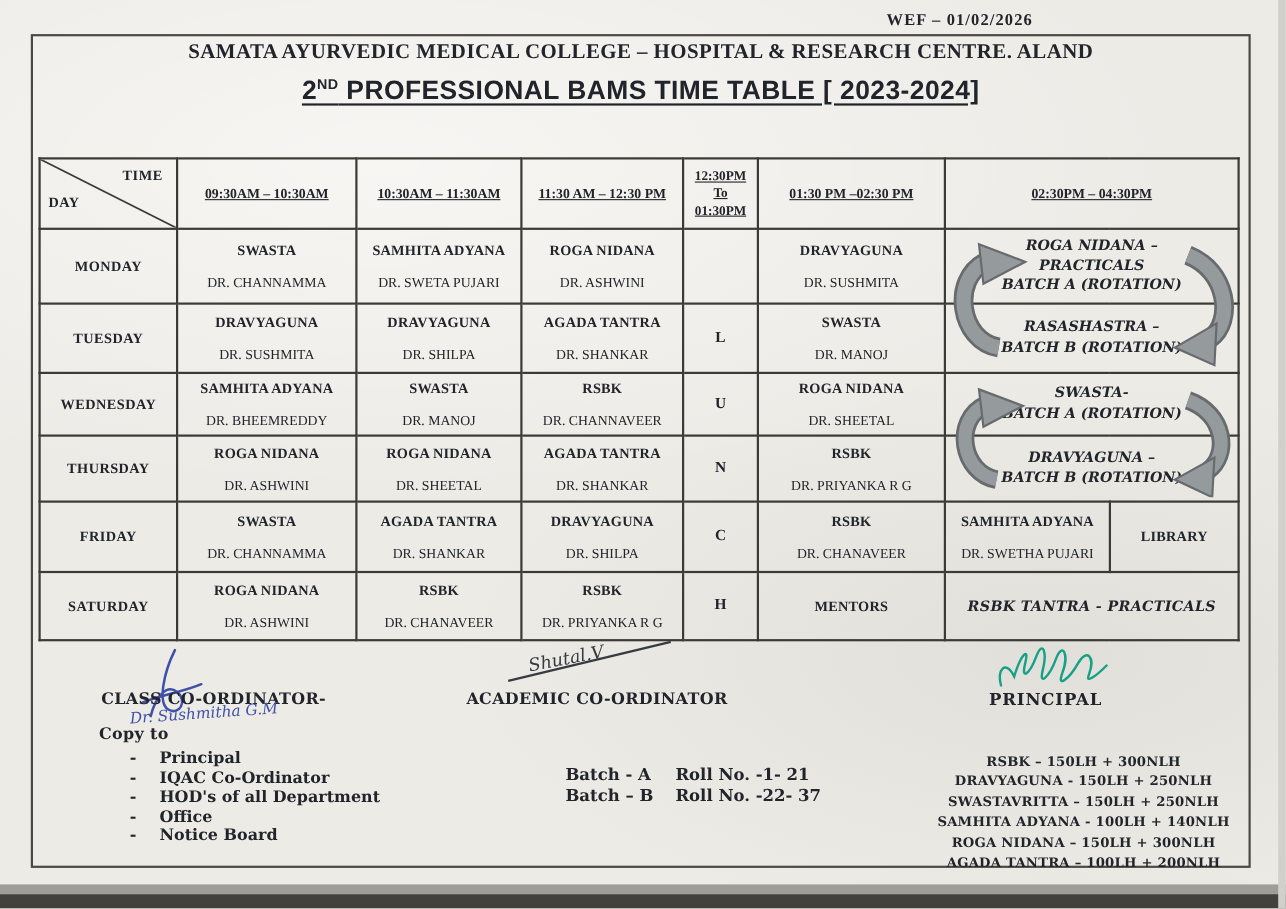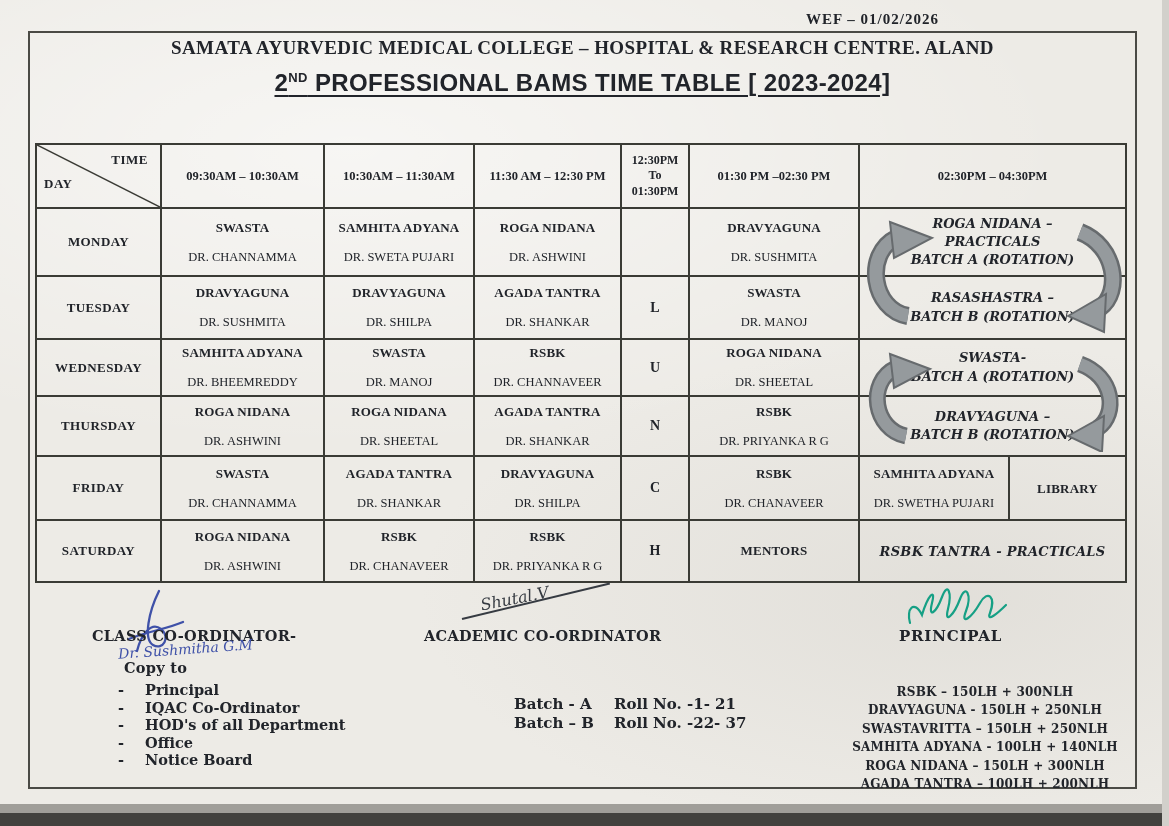--- a/index.html
+++ b/index.html
@@ -30,21 +30,21 @@
     font-family:"Liberation Sans", sans-serif;font-weight:bold;font-size:24px;
     letter-spacing:.4px;text-decoration:underline;text-underline-offset:4px;
     text-decoration-thickness:2px;}
   .subtitle sup{font-size:13px;}
 
   table.tt{position:absolute;left:5px;top:110px;width:1090px;
     border-collapse:collapse;table-layout:fixed;}
   table.tt th, table.tt td{
     border:2px solid var(--border,#3a3b35);
     text-align:center;vertical-align:middle;padding:2px;overflow:hidden;}
-  th.time{font-weight:bold;font-size:12.5px;vertical-align:top;padding-top:9px;}
+  th.time{font-weight:bold;font-size:12.5px;vertical-align:top;padding-top:9px;text-decoration:underline;}
   th.lunch-hdr{white-space:pre-line;line-height:1.3;font-size:12px;padding-top:7px;}
   td.day{font-weight:bold;font-size:13px;letter-spacing:.4px;}
   .subj{font-weight:bold;font-size:13px;letter-spacing:.2px;}
   .teach{font-size:12.5px;margin-top:14px;}
   td.lunch{font-weight:bold;font-size:14px;}
   td.rot{font-weight:bold;font-style:italic;font-size:13px;white-space:pre-line;
     line-height:1.4;font-family:"DejaVu Serif", serif;padding:0 58px;}
   td.prac{font-weight:bold;font-style:italic;font-size:13px;
     font-family:"DejaVu Serif", serif;letter-spacing:.3px;}
   .corner{position:relative;padding:0;}
@@ -55,21 +55,21 @@
 
   .arrows{position:absolute;pointer-events:none;}
   .arrows-1{left:826px;top:185px;width:282px;height:120px;}
   .arrows-2{left:826px;top:319px;width:282px;height:100px;}
   .arrow-outline{stroke:var(--arrow_outline,#676b6e);fill:none;}
   .arrow-body{stroke:var(--arrow_body,#959a9d);fill:none;}
   .arrow-head{fill:var(--arrow_body,#959a9d);stroke:var(--arrow_outline,#676b6e);stroke-width:2;}
 
   .f-label{position:absolute;font-family:"DejaVu Serif", serif;font-weight:bold;font-size:14.5px;letter-spacing:.3px;}
   .lbl-class{left:62px;top:594px;}
-  .lbl-copy{left:60px;top:626px;margin-left:34px;}
+  .lbl-copy{left:60px;top:626px;}
   .lbl-academic{left:394px;top:594px;}
   .lbl-principal{left:869px;top:594px;letter-spacing:.8px;font-size:15px;}
   .copy-list{position:absolute;left:88px;top:648px;font-family:"DejaVu Serif", serif;font-weight:bold;font-size:14.5px;line-height:17.5px;}
   .copy-item .dash{display:inline-block;width:27px;}
   .sig-class-svg{position:absolute;left:95px;top:552px;width:70px;height:85px;}
   .sig-class-name{position:absolute;left:88px;top:608px;color:var(--signature_blue,#3f51a8);
     font-style:italic;font-size:14px;transform:rotate(-4deg);font-family:"DejaVu Serif", serif;white-space:nowrap;}
   .sig-academic-name{position:absolute;left:450px;top:556px;color:var(--signature_dark,#363b42);
     font-style:italic;font-size:16px;transform:rotate(-11deg);font-family:"DejaVu Serif", serif;white-space:nowrap;}
   .sig-academic-slash{position:absolute;left:432px;top:585px;width:152px;height:2px;

